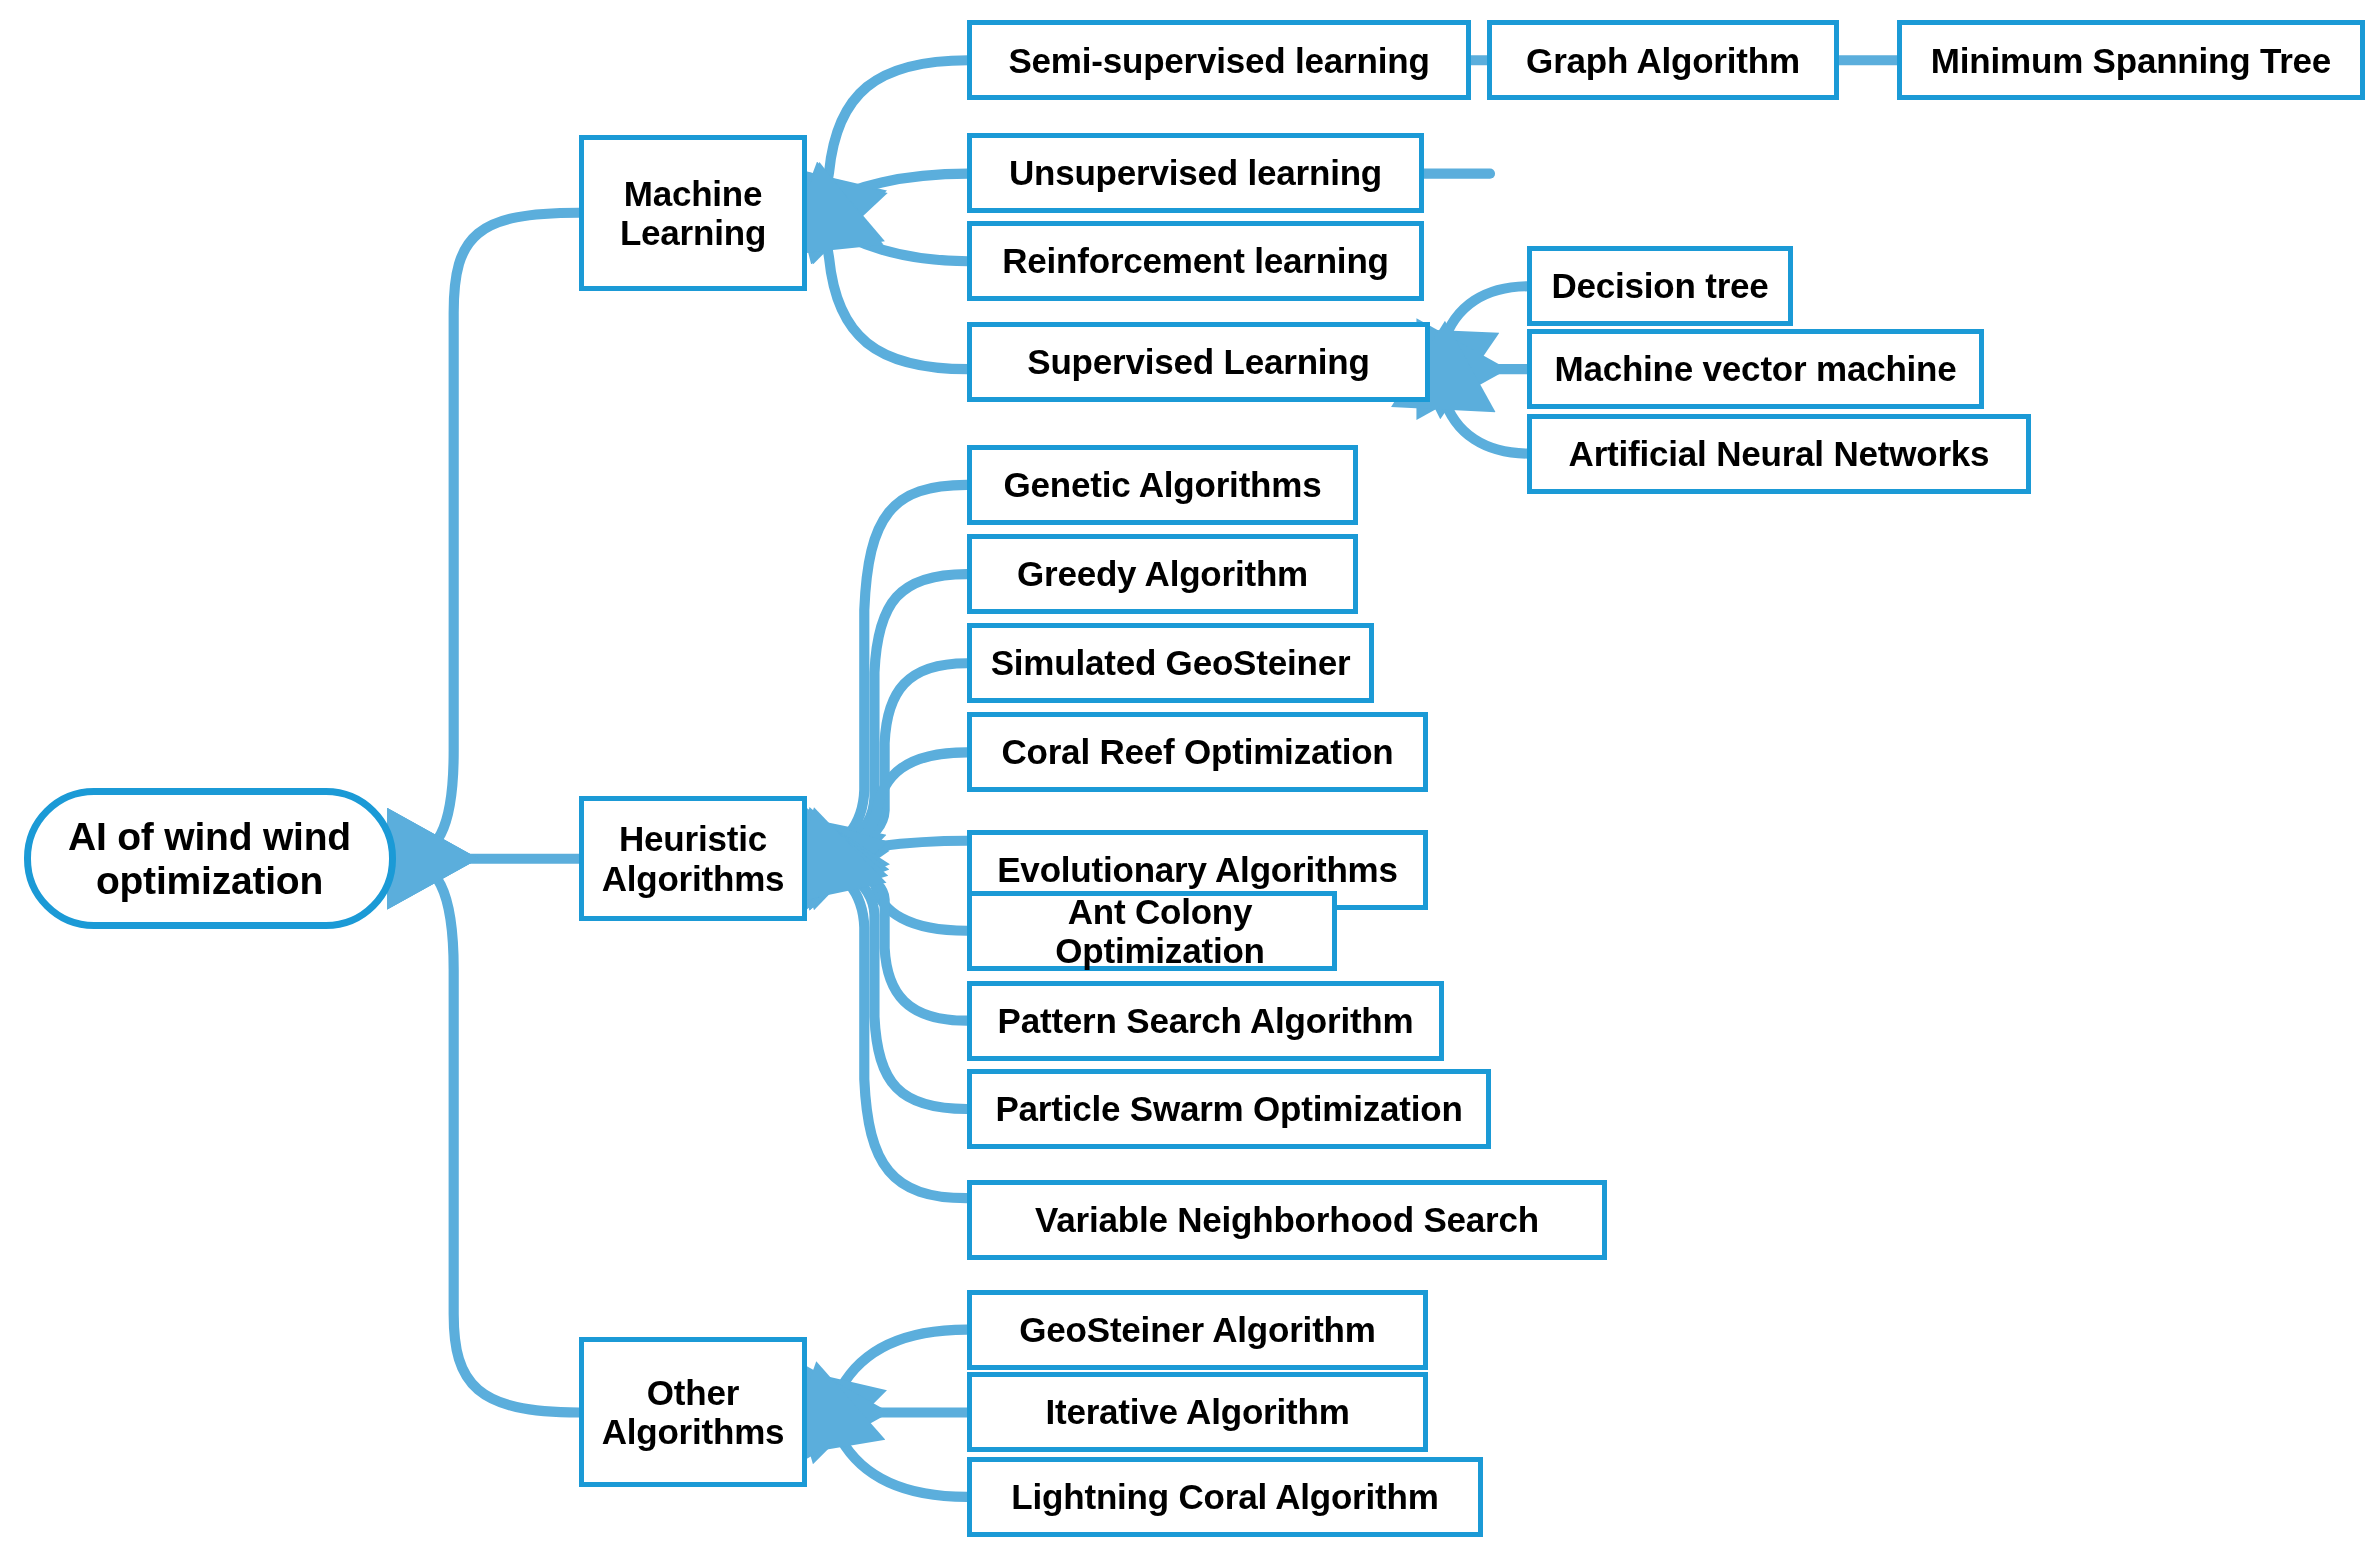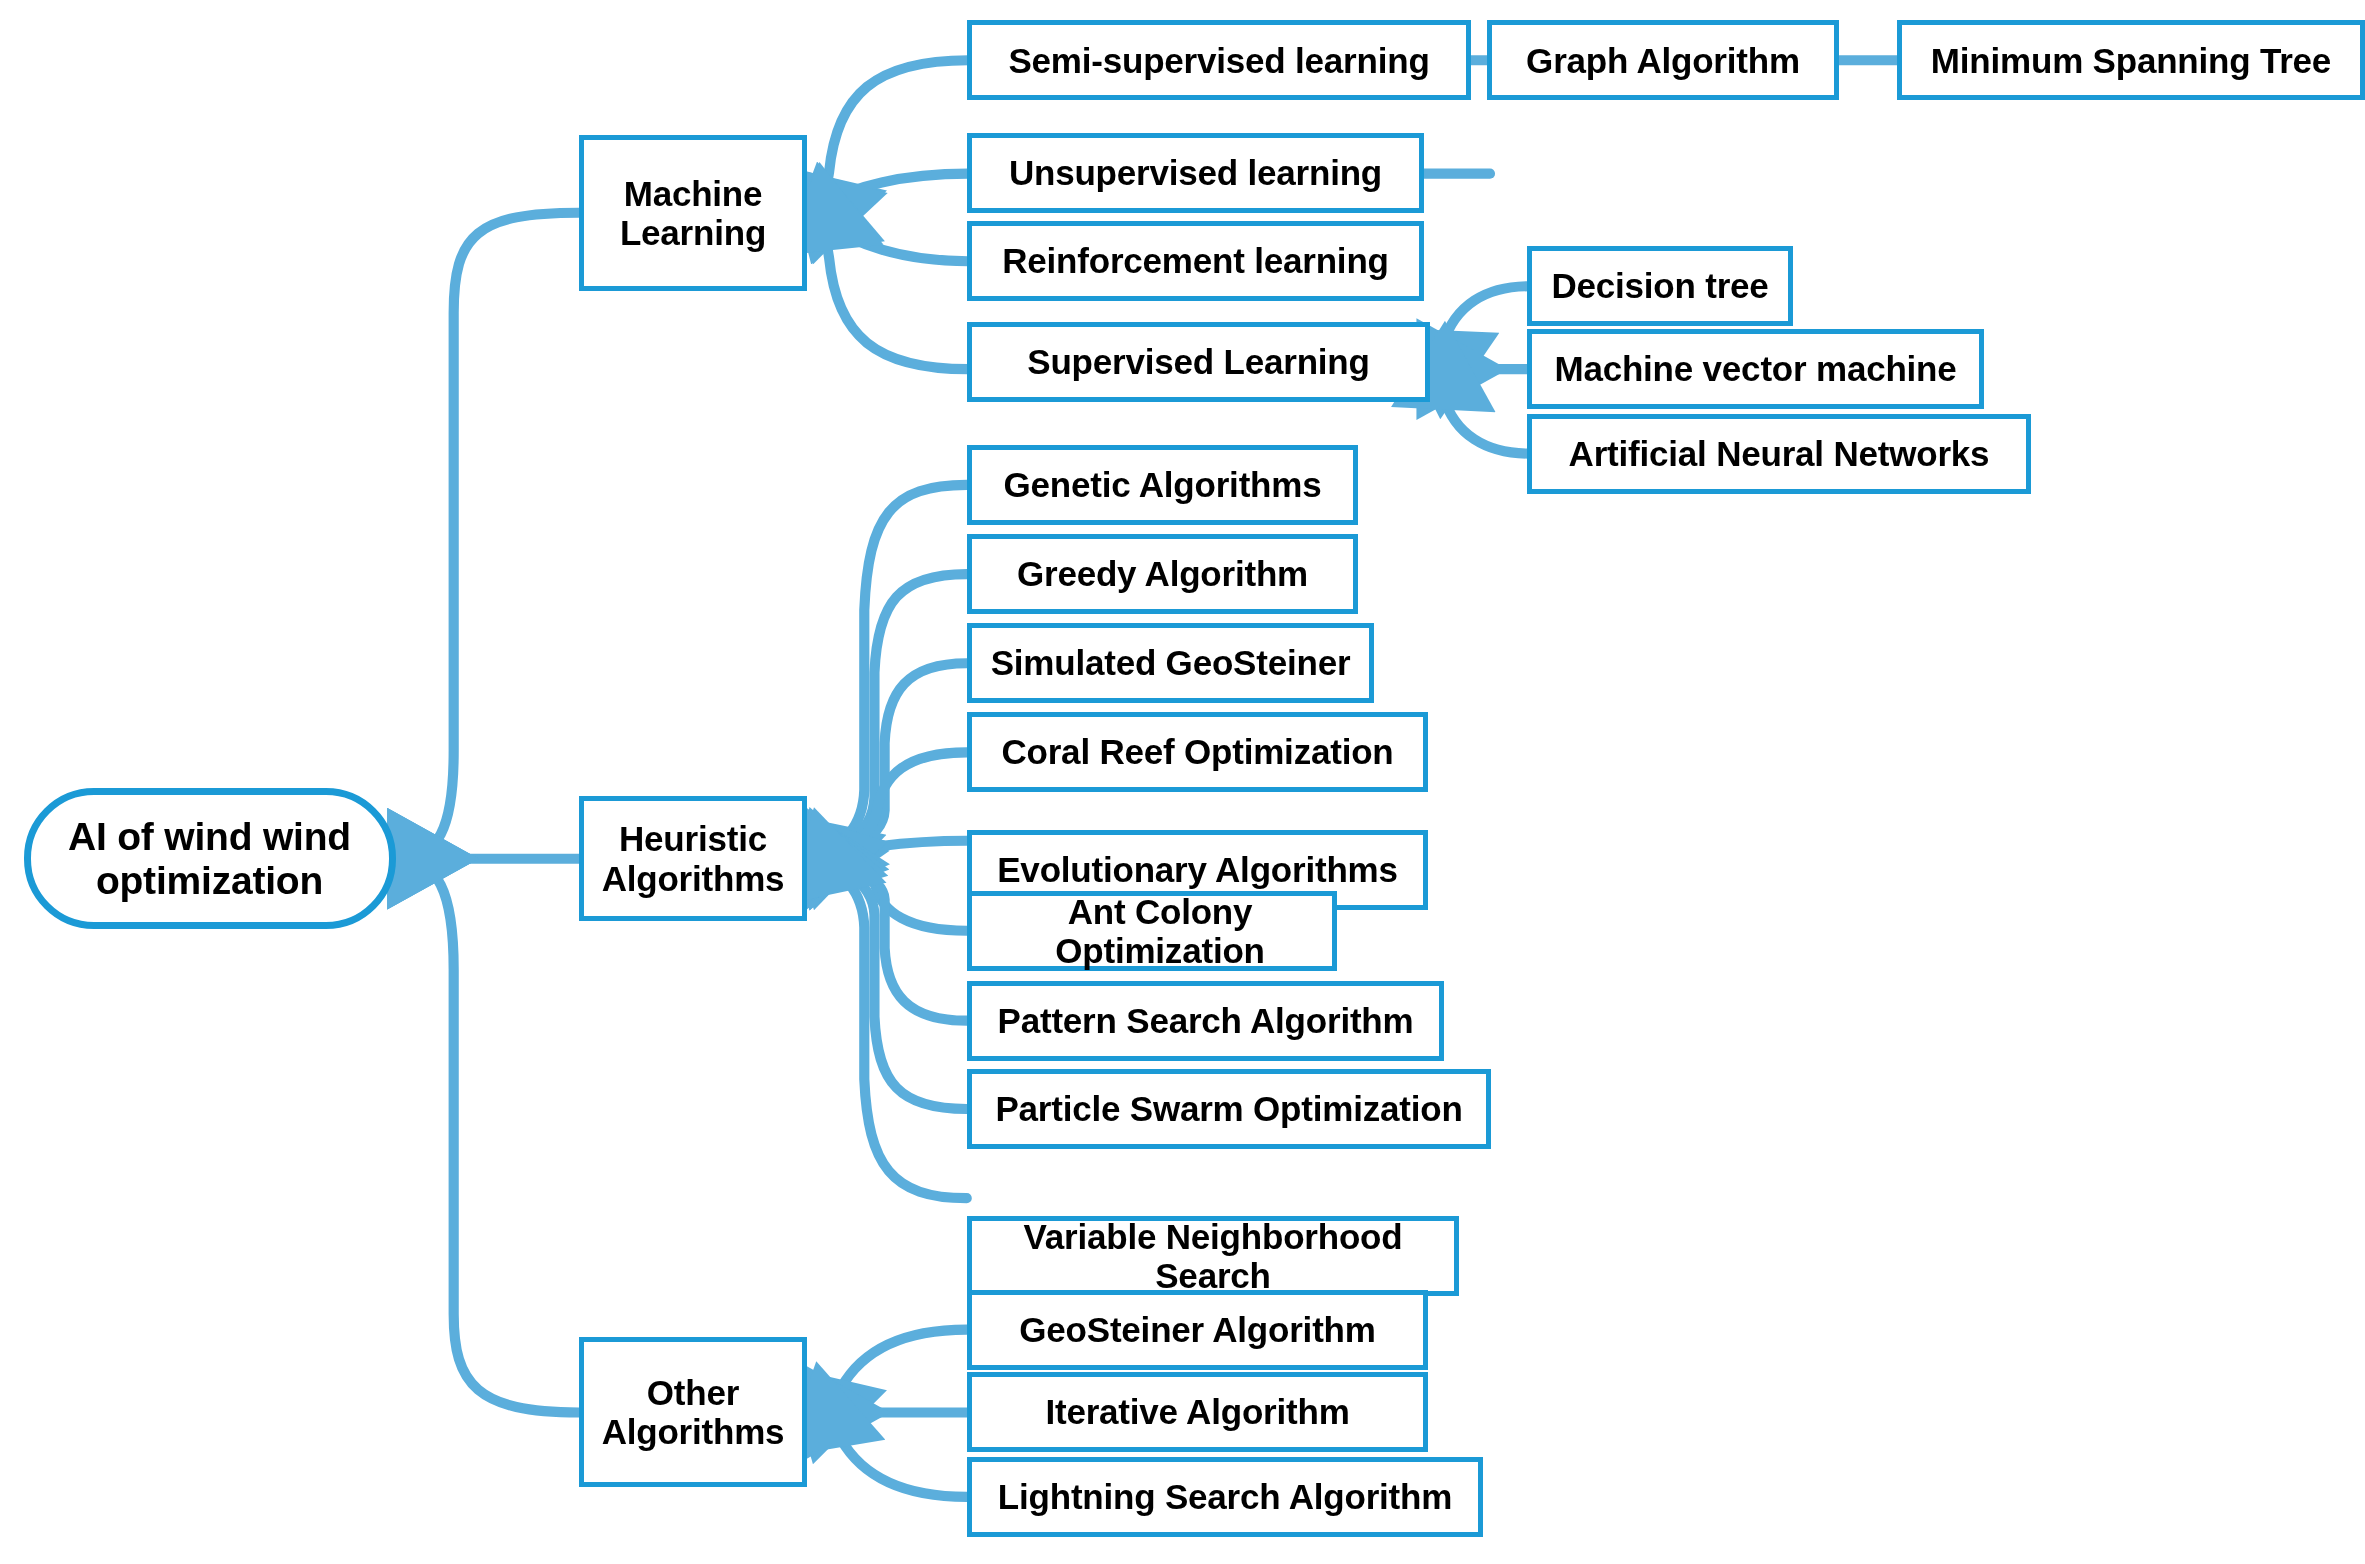--- a/index.html
+++ b/index.html
@@ -153,30 +153,30 @@
   </div>
 
   <div class="node leaf" style="left:967px;top:981px;width:477px;height:80px;">
     <span>Pattern Search Algorithm</span>
   </div>
 
   <div class="node leaf" style="left:967px;top:1069px;width:524px;height:80px;">
     <span>Particle Swarm Optimization</span>
   </div>
 
-  <div class="node leaf" style="left:967px;top:1216px;width:492px;height:80px;">
+  <div class="node leaf" style="left:967px;top:1180px;width:640px;height:80px;">
     <span>Variable Neighborhood Search</span>
   </div>
 
   <div class="node leaf" style="left:967px;top:1290px;width:461px;height:80px;">
     <span>GeoSteiner Algorithm</span>
   </div>
 
   <div class="node leaf" style="left:967px;top:1372px;width:461px;height:80px;">
     <span>Iterative Algorithm</span>
   </div>
 
   <div class="node leaf" style="left:967px;top:1457px;width:516px;height:80px;">
-    <span>Lightning Search Algorithm</span>
+    <span>Lightning Coral Algorithm</span>
   </div>
 
 </div>
 
 
 </body></html>

